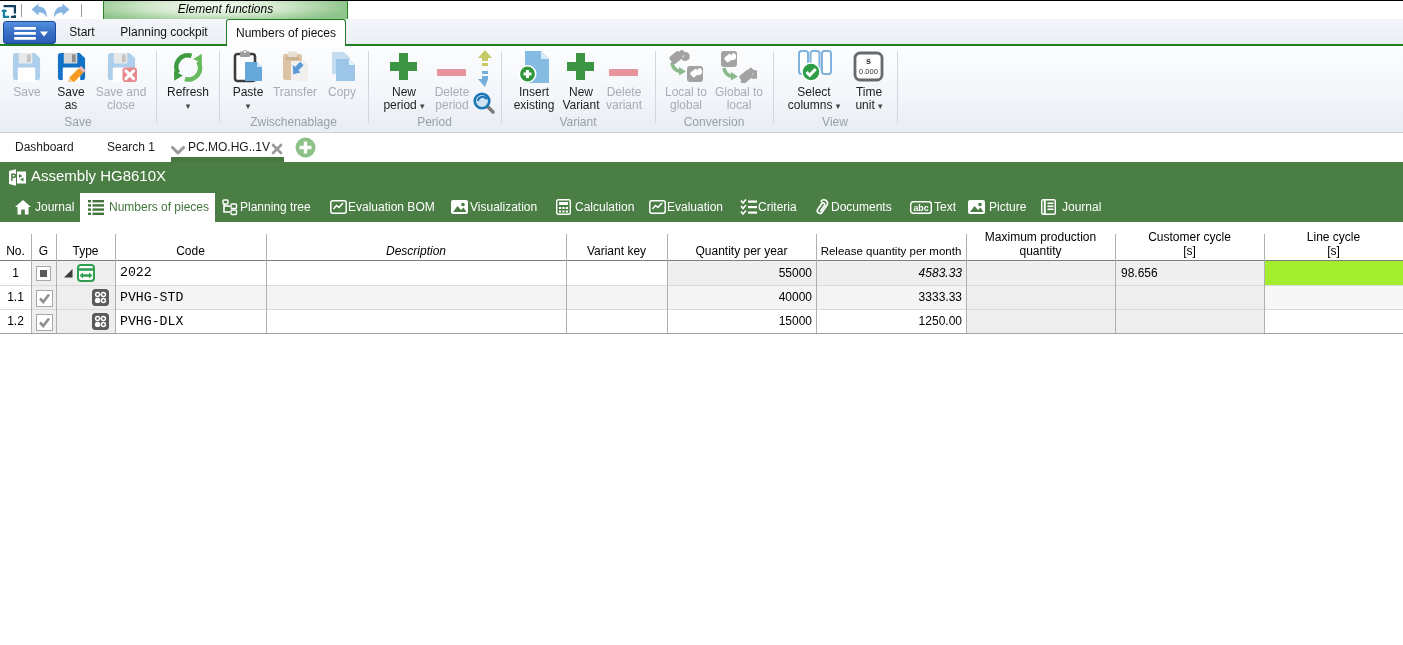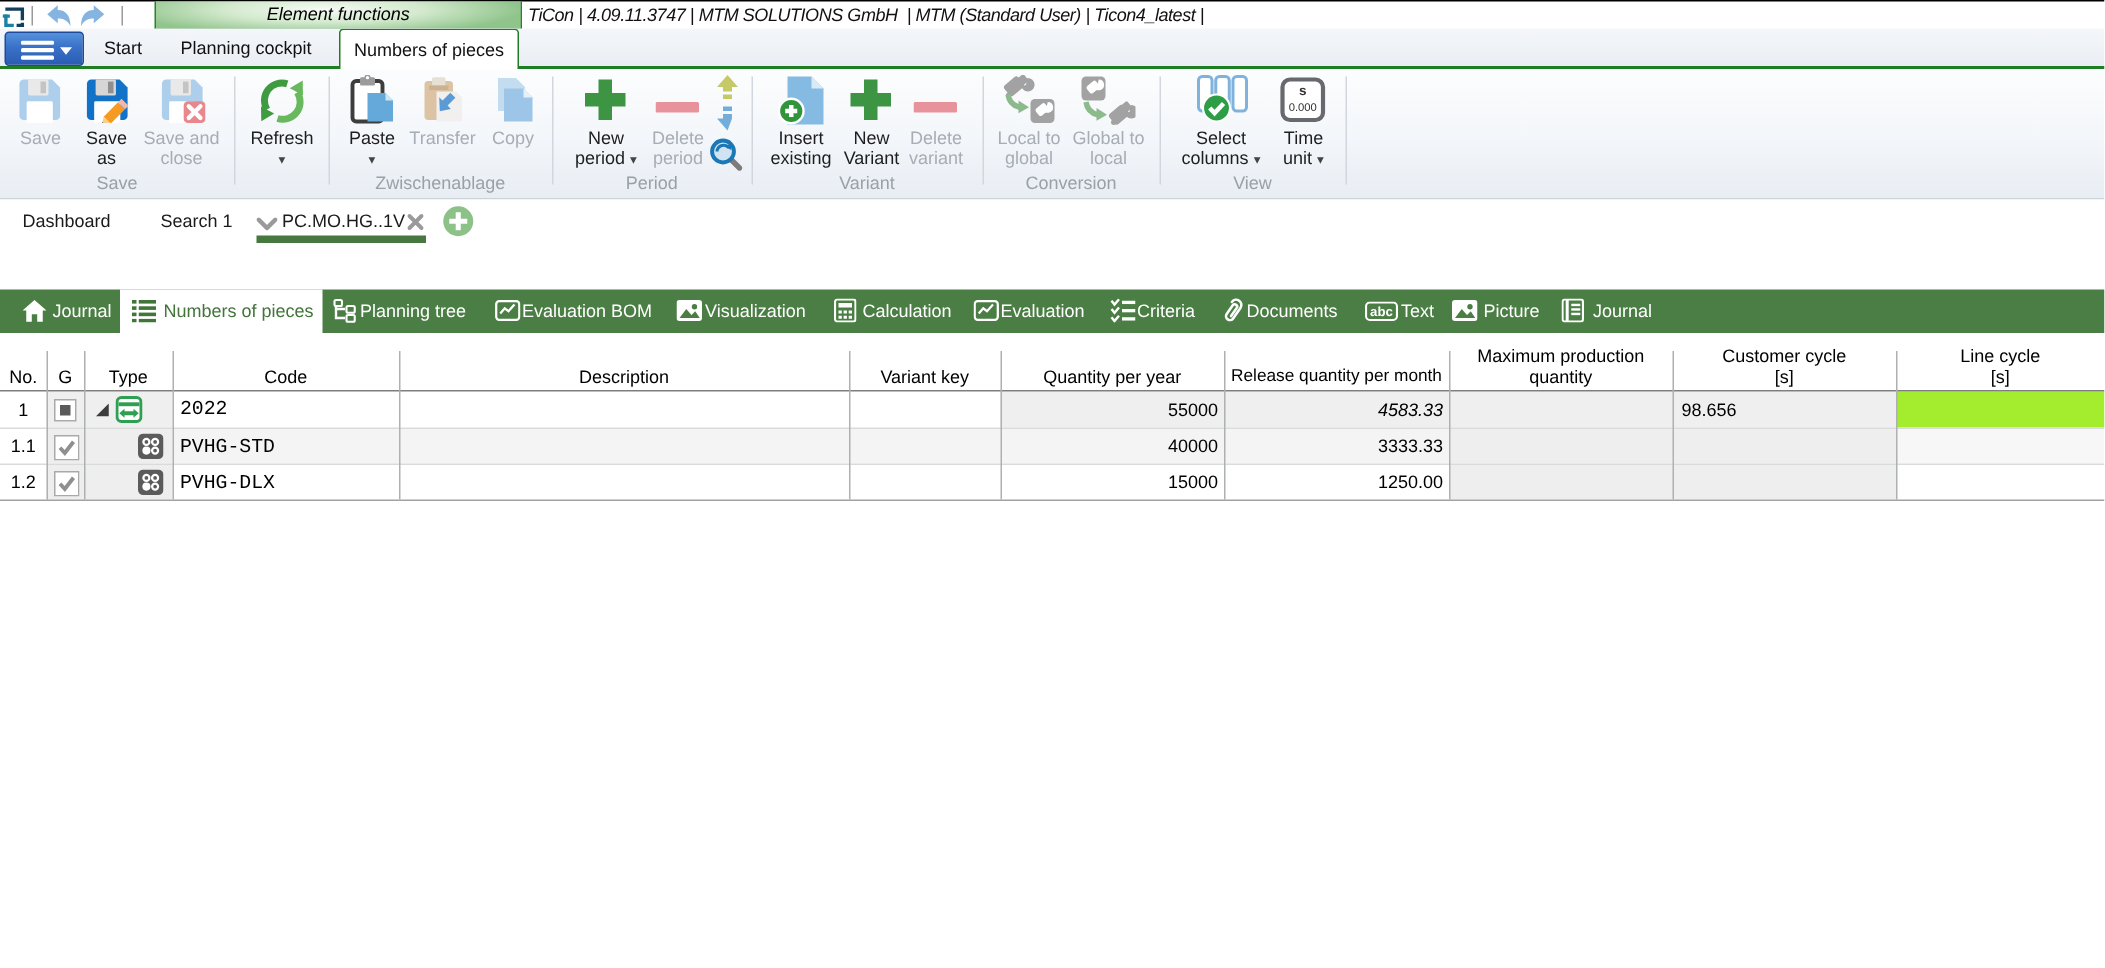--- a/index.html
+++ b/index.html
@@ -67,21 +67,20 @@
       <svg class="abs" style="left:29px; top:2px;" width="20" height="15" viewBox="0 0 20 15">
           <path d="M2.5 6.5 L9.5 0.5 V3.6 C15 3.6 18 7.5 18 14.5 C15.5 9.8 12.5 9.4 9.5 9.4 V12.5 z" fill="#85b4e0"></path>
         </svg>
       <svg class="abs" style="left:52px; top:2px;" width="20" height="15" viewBox="0 0 20 15">
           <path d="M17.5 6.5 L10.5 0.5 V3.6 C5 3.6 2 7.5 2 14.5 C4.5 9.8 7.5 9.4 10.5 9.4 V12.5 z" fill="#85b4e0"></path>
         </svg>
     </div>
     <div class="tsep" style="left:21px;"></div>
     <div class="tsep" style="left:81px;"></div>
     <div id="eltab">Element functions</div>
-    <div id="apptitle">TiCon | 4.09.11.3747 | MTM SOLUTIONS GmbH&nbsp; | MTM (Standard User) | Ticon4_latest |</div>
   </div>
 
   <div id="ribbontabs">
     <div class="greenline"></div>
     <div id="menubtn">
       <svg class="abs" style="left:10px; top:5px;" width="34" height="13" viewBox="0 0 34 13">
           <g fill="#fff">
             <rect x="0" y="0" width="22" height="2.8" rx="1"></rect>
             <rect x="0" y="5" width="22" height="2.8" rx="1"></rect>
             <rect x="0" y="10" width="22" height="2.8" rx="1"></rect>
@@ -311,20 +310,31 @@
         </svg>
     </div>
     <div class="abs" style="left:295px; top:4px;">
       <svg width="21" height="21" viewBox="0 0 21 21">
           <circle cx="10.5" cy="10.5" r="10" fill="#8cc187"></circle>
           <path d="M4.5 10.5 h12 M10.5 4.5 v12" stroke="#fff" stroke-width="3.4"></path>
         </svg>
     </div>
   </div>
 
+  <div id="greenband">
+    <div class="title">Assembly HG8610X</div>
+    <div class="abs" style="left:8px; top:6px;">
+      <svg width="19" height="19" viewBox="0 0 19 19">
+          <path d="M1 3 L8 1.2 V17.8 L1 16 z" fill="#fff"></path>
+          <rect x="9" y="3.5" width="9" height="12" fill="#fff"></rect>
+          <path d="M3.2 5.5 h3 a2.2 2.2 0 0 1 0 4.4 h-1.6 v3 h-1.4 z M4.6 6.9 v1.6 h1.4 a0.8 0.8 0 0 0 0 -1.6 z" fill="#4b7e44"></path>
+          <path d="M11 6 l3.5 2 l-3.5 2 z M15.5 9.5 l-3.5 2 l3.5 2 z" fill="#4b7e44"></path>
+        </svg>
+    </div>
+  </div>
   <div id="greentabs">
     <div id="gactive">
         <span style="position:absolute; left:29px;">Numbers of pieces</span>
       <svg class="abs" style="left:8px; top:7px;" width="16" height="15" viewBox="0 0 16 15">
           <g fill="#41753a">
             <rect x="0" y="0" width="3" height="2.4"></rect>
             <rect x="4.5" y="0" width="11.5" height="2.4"></rect>
             <rect x="0" y="4.2" width="3" height="2.4"></rect>
             <rect x="4.5" y="4.2" width="11.5" height="2.4"></rect>
             <rect x="0" y="8.4" width="3" height="2.4"></rect>
@@ -433,21 +443,21 @@
     <div class="vline" style="left:667px; top:12px; height:99px;"></div>
     <div class="vline" style="left:816px; top:12px; height:99px;"></div>
     <div class="vline" style="left:966px; top:12px; height:99px;"></div>
     <div class="vline" style="left:1115px; top:12px; height:99px;"></div>
     <div class="vline" style="left:1264px; top:12px; height:99px;"></div>
 
     <div class="hdr" style="left:0; top:22px; width:31px;">No.</div>
     <div class="hdr" style="left:31px; top:22px; width:25px;">G</div>
     <div class="hdr" style="left:56px; top:22px; width:59px;">Type</div>
     <div class="hdr" style="left:115px; top:22px; width:151px;">Code</div>
-    <div class="hdr" style="left:266px; top:22px; width:300px;">Description</div>
+    <div class="hdr" style="left:266px; top:22px; width:300px;font-style:italic;">Description</div>
     <div class="hdr" style="left:566px; top:22px; width:101px;">Variant key</div>
     <div class="hdr" style="left:667px; top:22px; width:149px;">Quantity per year</div>
     <div class="hdr" style="left:816px; top:22px; width:150px; font-size:11.5px;">Release quantity per month</div>
     <div class="hdr" style="left:966px; top:8px; width:149px;">Maximum production<br>quantity</div>
     <div class="hdr" style="left:1115px; top:8px; width:149px;">Customer cycle<br>[s]</div>
     <div class="hdr" style="left:1264px; top:8px; width:139px;">Line cycle<br>[s]</div>
 
     <div class="cell" style="left:0; top:39px; width:31px; height:24px; line-height:24px; text-align:center;">1</div>
     <div class="abs" style="left:36px; top:44px; width:15px; height:15px; background:#fff; border:1px solid #a9a9a9;">
         <div class="abs" style="left:3px; top:3px; width:7px; height:7px; background:#5a5a5a;"></div>

